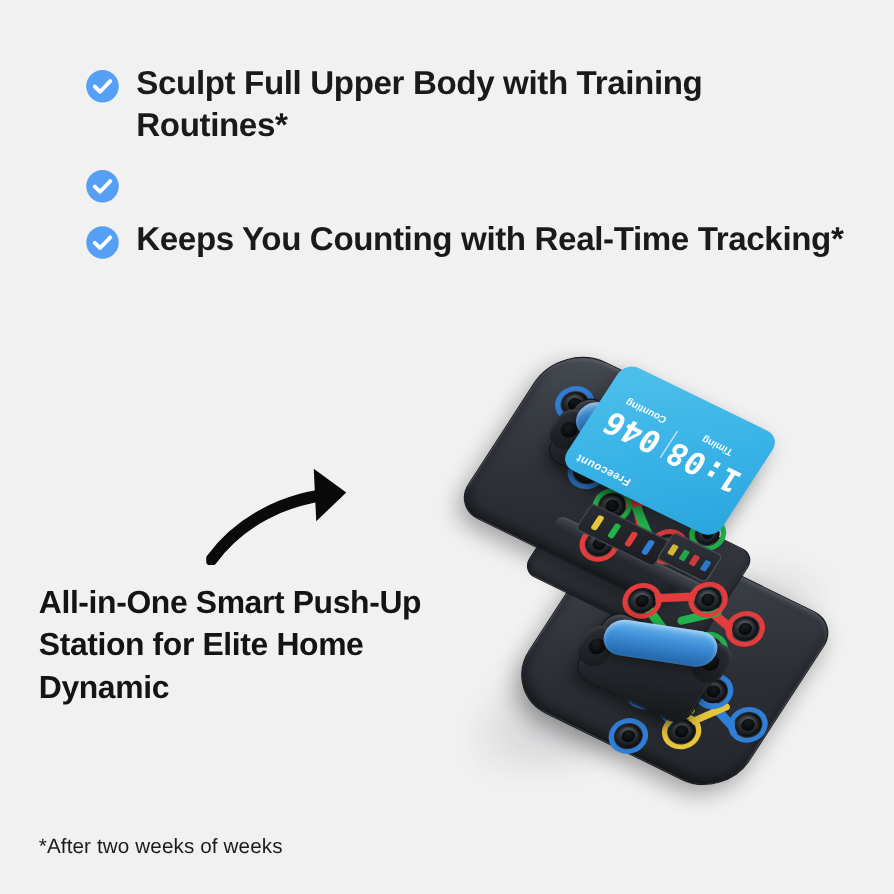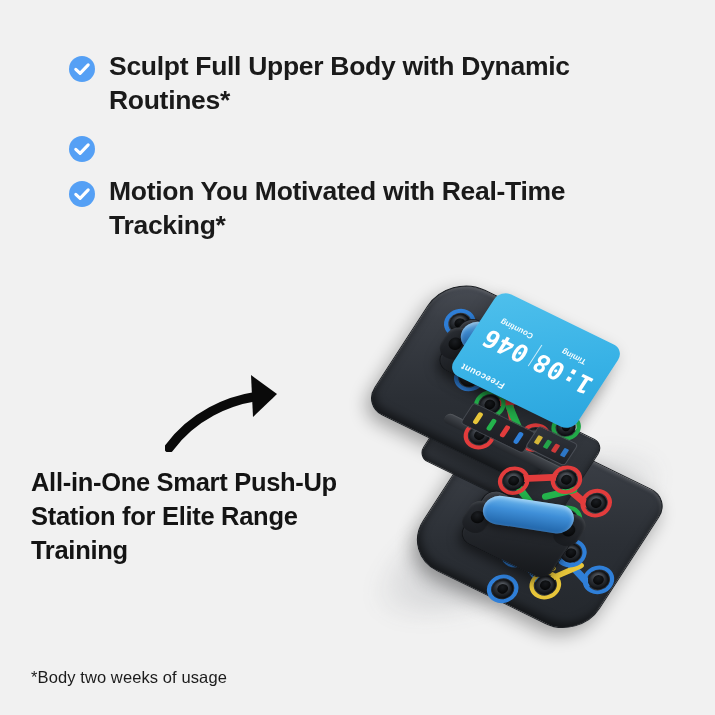--- a/index.html
+++ b/index.html
@@ -325,55 +325,55 @@
 
   <div class="benefits">
 
     <div class="benefit-row">
       <span class="check-icon">
         <svg viewBox="0 0 28 28">
             <circle cx="14" cy="14" r="13" fill="#55a0f5"></circle>
             <path d="M7.8 14.3 L12.1 18.4 L20.2 9.9" fill="none" stroke="#ffffff" stroke-width="3.1" stroke-linecap="round" stroke-linejoin="round"></path>
           </svg>
       </span>
-      <span class="benefit-text">Sculpt Full Upper Body with Dynamic Routines*</span>
+      <span class="benefit-text">Sculpt Full Upper Body with Training Routines*</span>
     </div>
 
     <div class="benefit-row">
       <span class="check-icon">
         <svg viewBox="0 0 28 28">
             <circle cx="14" cy="14" r="13" fill="#55a0f5"></circle>
             <path d="M7.8 14.3 L12.1 18.4 L20.2 9.9" fill="none" stroke="#ffffff" stroke-width="3.1" stroke-linecap="round" stroke-linejoin="round"></path>
           </svg>
       </span>
     </div>
 
 
     <div class="benefit-row">
       <span class="check-icon">
         <svg viewBox="0 0 28 28">
             <circle cx="14" cy="14" r="13" fill="#55a0f5"></circle>
             <path d="M7.8 14.3 L12.1 18.4 L20.2 9.9" fill="none" stroke="#ffffff" stroke-width="3.1" stroke-linecap="round" stroke-linejoin="round"></path>
           </svg>
       </span>
-      <span class="benefit-text">Motion You Motivated with Real-Time Tracking*</span>
+      <span class="benefit-text">Keeps You Counting with Real-Time Tracking*</span>
     </div>
 
   </div>
 
   <div class="arrow">
     <svg viewBox="0 0 125 80">
       <path d="M4 76 C 26 46, 62 26, 104 23" fill="none" stroke="#0a0a0a" stroke-width="9.5" stroke-linecap="round"></path>
       <path d="M86 3 L112 22 L88 45 Z" fill="#0a0a0a"></path>
     </svg>
   </div>
 
-  <div class="headline">All-in-One Smart Push-Up Station for Elite Range Training</div>
-
-  <div class="footnote">*Body two weeks of usage</div>
+  <div class="headline">All-in-One Smart Push-Up Station for Elite Home Dynamic</div>
+
+  <div class="footnote">*After two weeks of weeks</div>
 
   <div class="product-scene">
     <div class="scene-shadow"></div>
 
     <div class="board-wrap">
 
       <div class="panel panel-bottom"></div>
 
       <div class="panel panel-mid"></div>
 

